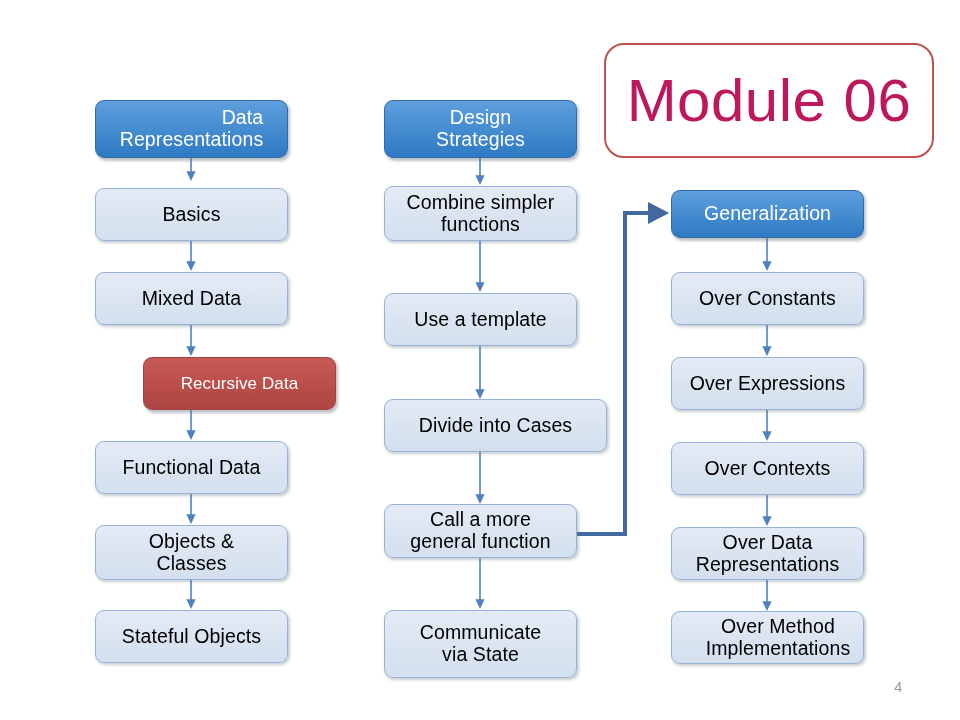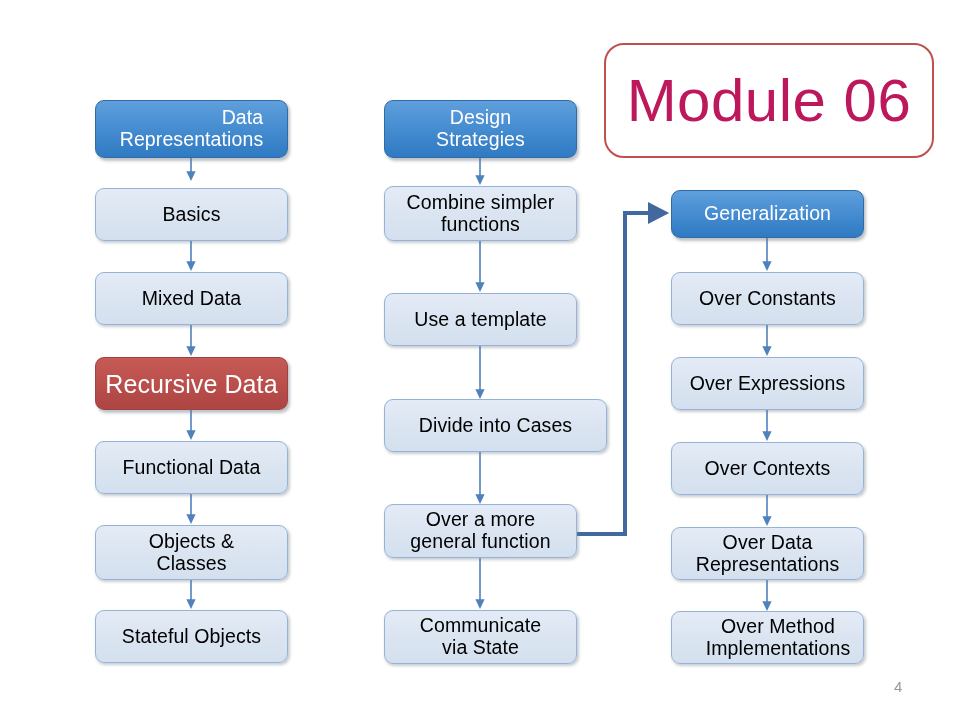--- a/index.html
+++ b/index.html
@@ -53,22 +53,23 @@
     color: #ffffff;
     font-size: 19.5px;
     box-shadow: 2px 2.5px 3px rgba(110,120,130,.45);
   }
 
   
   .node.red {
     background: linear-gradient(180deg, #c55a57 0%, #bc504d 45%, #ad4542 100%);
     border: 1.4px solid #9e4340;
     color: #ffffff;
-    font-size: 25px;
+    font-size: 17px;
     box-shadow: 2px 2.5px 3px rgba(110,120,130,.45);
+    margin-left: 48px;
   }
 
   
   .title-box {
     position: absolute;
     box-sizing: border-box;
     background: #ffffff;
     border: 2.2px solid #c0504d;
     border-radius: 20px;
     display: flex;
@@ -158,24 +159,24 @@
   <div class="node blue" style="left:384px; top:100px; width:193px; height:58px;">Design
 Strategies</div>
 
   <div class="node light" style="left:384px; top:186px; width:193px; height:55px;">Combine simpler
 functions</div>
 
   <div class="node light" style="left:384px; top:293px; width:193px; height:53px;">Use a template</div>
 
   <div class="node light" style="left:384px; top:399px; width:223px; height:53px;">Divide into Cases</div>
 
-  <div class="node light" style="left:384px; top:504px; width:193px; height:54px;">Over a more
+  <div class="node light" style="left:384px; top:504px; width:193px; height:54px;">Call a more
 general function</div>
 
-  <div class="node light" style="left:384px; top:610px; width:193px; height:54px;">Communicate
+  <div class="node light" style="left:384px; top:610px; width:193px; height:68px;">Communicate
 via State</div>
 
   <div class="node blue" style="left:671px; top:190px; width:193px; height:48px;">Generalization</div>
 
   <div class="node light" style="left:671px; top:272px; width:193px; height:53px;">Over Constants</div>
 
   <div class="node light" style="left:671px; top:357px; width:193px; height:53px;">Over Expressions</div>
 
   <div class="node light" style="left:671px; top:442px; width:193px; height:53px;">Over Contexts</div>
 

